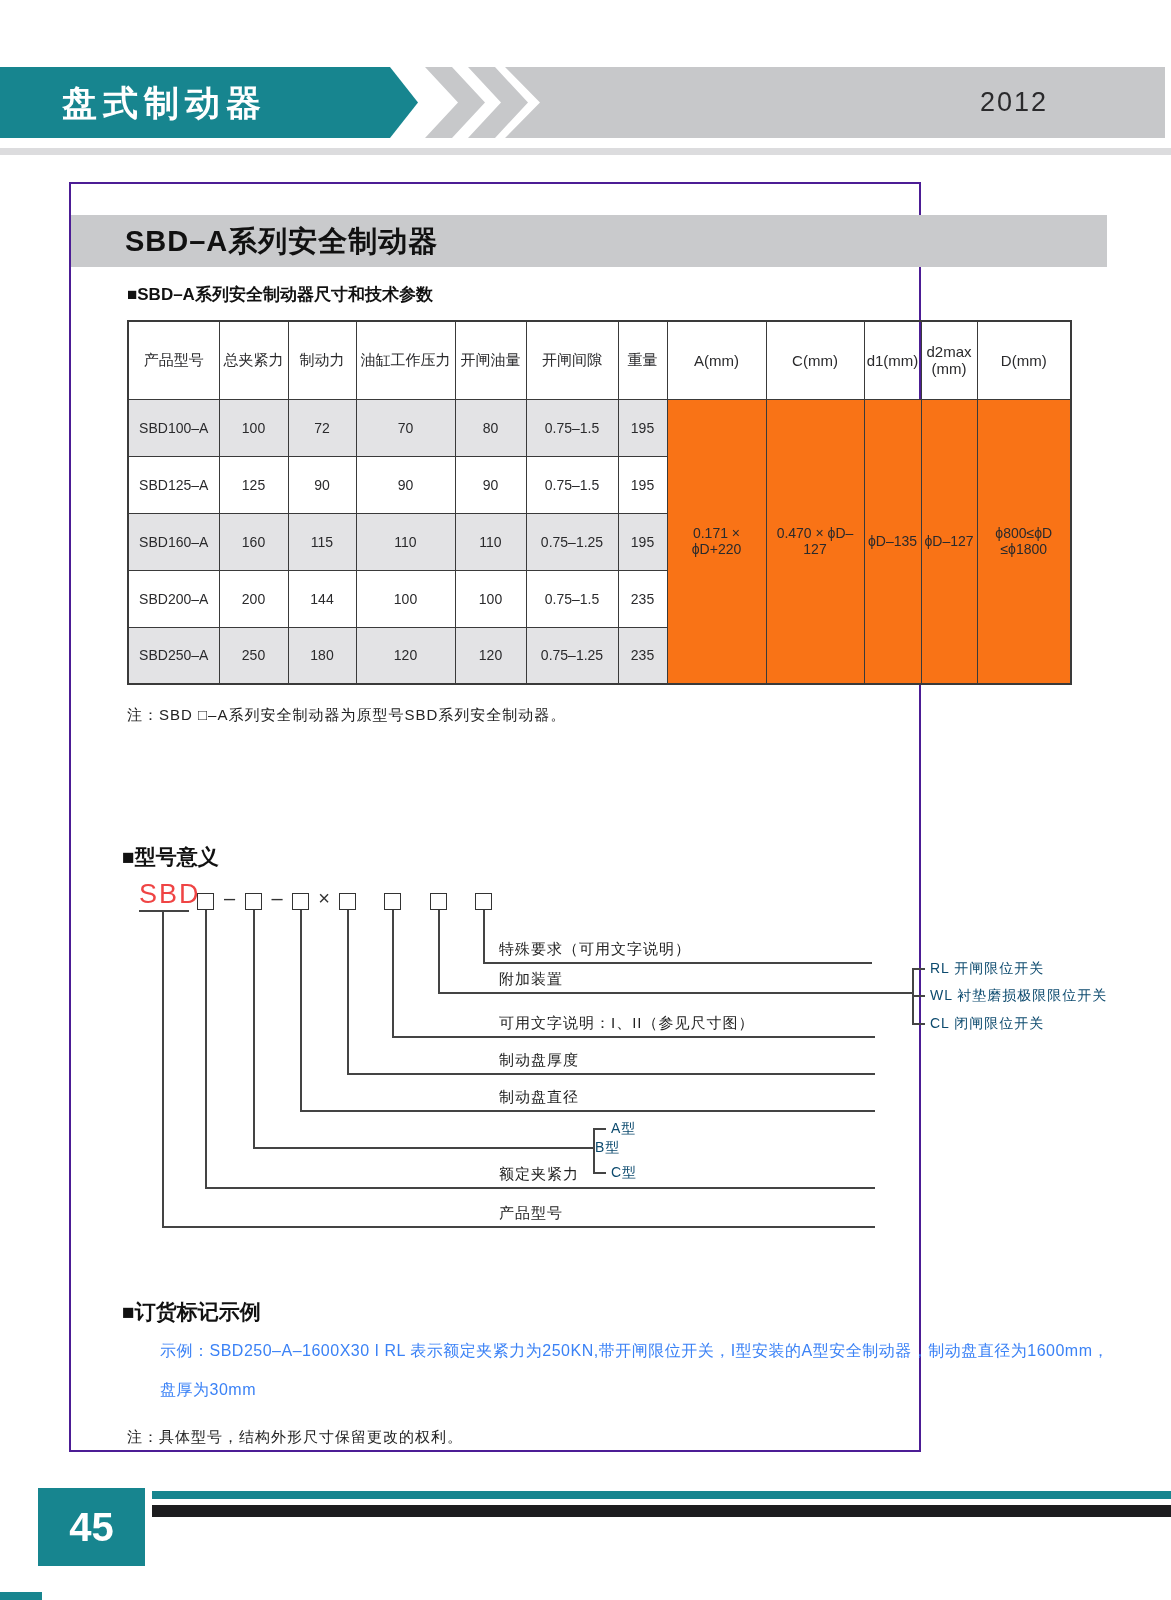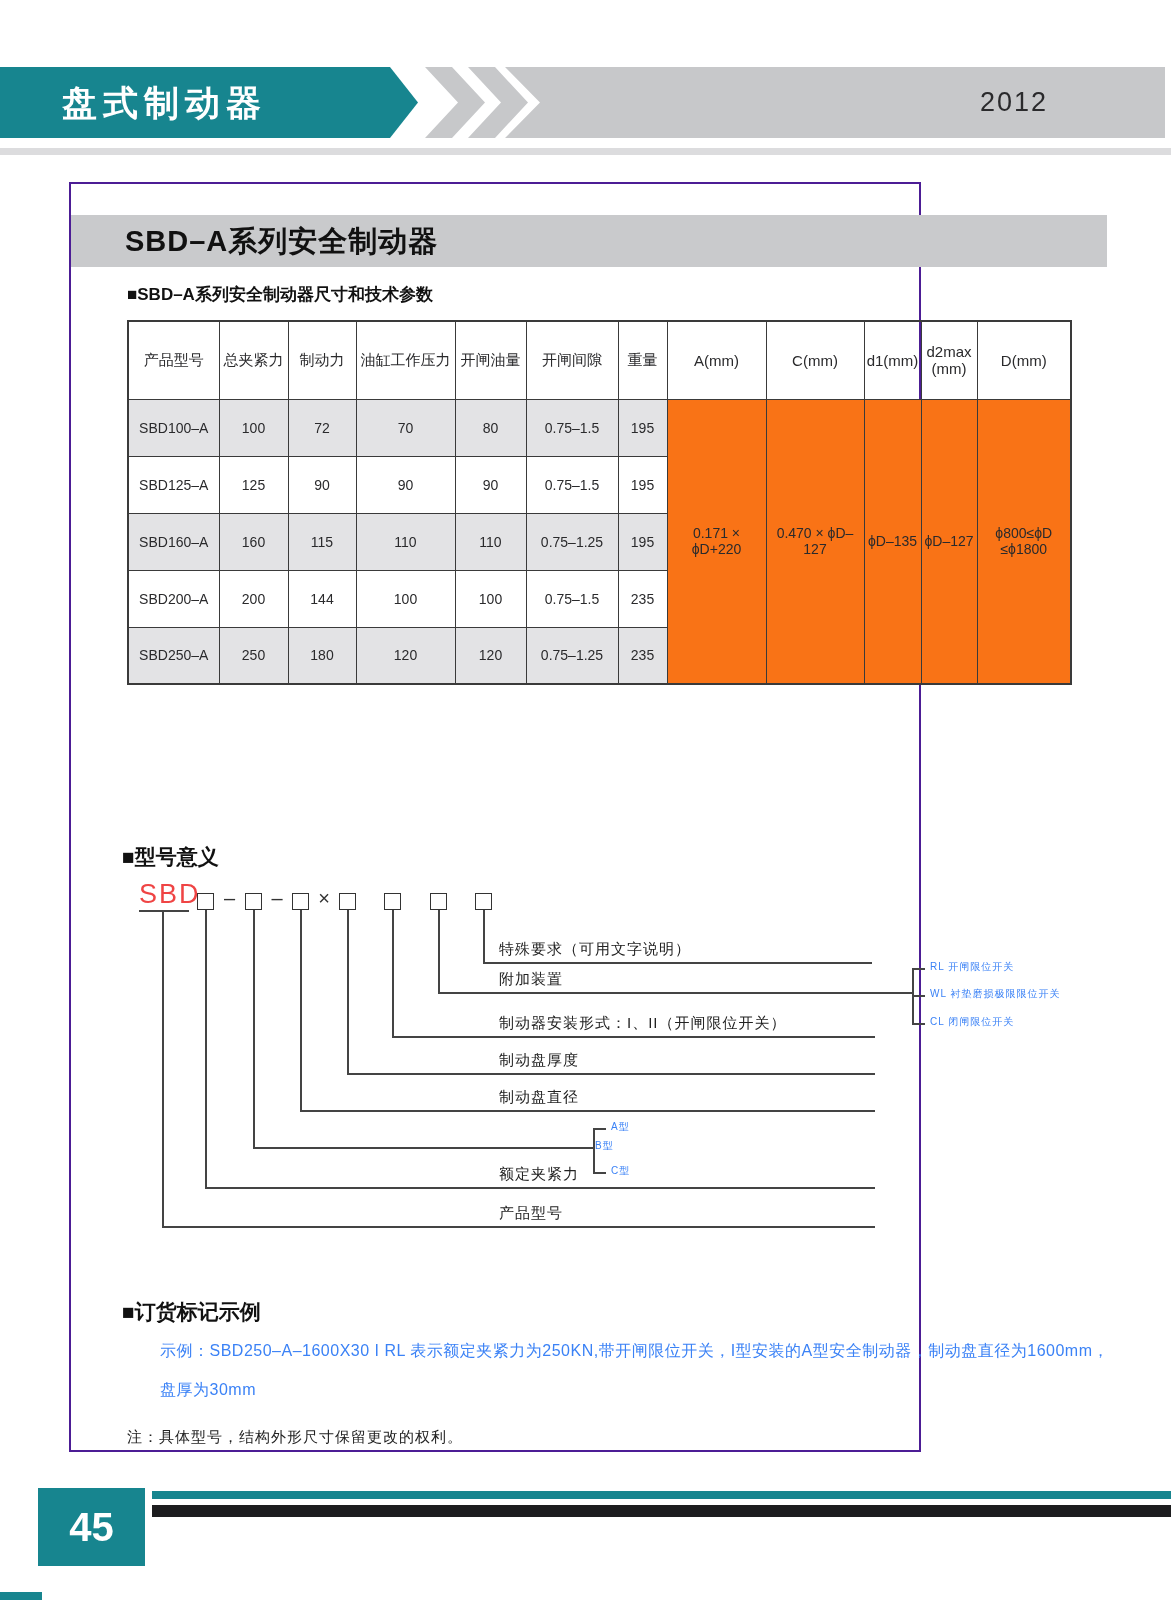--- a/index.html
+++ b/index.html
@@ -46,21 +46,21 @@
   .note { font-size:15px; color:#222; letter-spacing:1px; }
 
   
   .mm-heading, .ord-heading { font-size:21px; font-weight:bold; color:#111; }
   .model-prefix { left:68px; top:695px; font-size:27px; letter-spacing:2px; color:#ef4444; }
   .mbox { width:17px; height:17px; border:1.5px solid #333; top:709px; background:#fff; }
   .msep { top:700px; height:28px; line-height:28px; font-size:20px; text-align:center; color:#333; }
   .vline { width:1.5px; background:#444; }
   .hline { height:1.5px; background:#444; }
   .dlabel { font-size:15px; color:#222; letter-spacing:1px; white-space:nowrap; }
-  .slabel { font-size:10px; color:#3b82f6; letter-spacing:1px; white-space:nowrap; }
+  .slabel { font-size:14px; color:#0c4a6e; letter-spacing:1px; white-space:nowrap; }
 
   .example-text { font-size:16px; color:#3b82f6; letter-spacing:0.5px; white-space:nowrap; }
 
   
   .page-square { left:38px; top:1488px; width:107px; height:78px; background:#17858f;
     text-align:center; line-height:78px; color:#fff; font-size:40px; font-weight:bold; }
   .foot-teal { left:152px; top:1491px; width:1019px; height:8px; background:#17858f; }
   .foot-black { left:152px; top:1505px; width:1019px; height:12px; background:#1d1d1f; }
   .foot-sliver { left:0; top:1592px; width:42px; height:8px; background:#17858f; }
 </style>
@@ -163,20 +163,21 @@
         <td class="data">250</td>
         <td class="data">180</td>
         <td class="data">120</td>
         <td class="data">120</td>
         <td class="data">0.75–1.25</td>
         <td class="data">235</td>
       </tr>
     </tbody>
   </table>
 
+  <div class="abs note" style="left:56px; top:522px;">注：SBD □–A系列安全制动器为原型号SBD系列安全制动器。</div>
 
   <div class="abs mm-heading" style="left:51px; top:659px;">■型号意义</div>
 
   <div class="abs model-prefix">SBD</div>
   <div class="abs mbox" style="left:126px;"></div>
   <div class="abs msep" style="left:143px; width:31px;">–</div>
   <div class="abs mbox" style="left:174px;"></div>
   <div class="abs msep" style="left:191px; width:30px;">–</div>
   <div class="abs mbox" style="left:221px;"></div>
   <div class="abs msep" style="left:238px; width:30px;">×</div>
@@ -199,21 +200,21 @@
   <div class="abs hline" style="left:367px; top:808px;  width:474px;"></div>
   <div class="abs hline" style="left:321px; top:852px;  width:483px;"></div>
   <div class="abs hline" style="left:276px; top:889px;  width:528px;"></div>
   <div class="abs hline" style="left:229px; top:926px;  width:575px;"></div>
   <div class="abs hline" style="left:182px; top:963px;  width:340px;"></div>
   <div class="abs hline" style="left:134px; top:1003px; width:670px;"></div>
   <div class="abs hline" style="left:91px;  top:1042px; width:713px;"></div>
 
   <div class="abs dlabel" style="left:428px; top:756px;">特殊要求（可用文字说明）</div>
   <div class="abs dlabel" style="left:428px; top:786px;">附加装置</div>
-  <div class="abs dlabel" style="left:428px; top:830px;">制动器安装形式：I、II（开闸限位开关）</div>
+  <div class="abs dlabel" style="left:428px; top:830px;">可用文字说明：I、II（参见尺寸图）</div>
   <div class="abs dlabel" style="left:428px; top:867px;">制动盘厚度</div>
   <div class="abs dlabel" style="left:428px; top:904px;">制动盘直径</div>
   <div class="abs dlabel" style="left:428px; top:981px;">额定夹紧力</div>
   <div class="abs dlabel" style="left:428px; top:1020px;">产品型号</div>
 
   <div class="abs vline" style="left:841px; top:784px; height:55px;"></div>
   <div class="abs hline" style="left:841px; top:784px; width:13px;"></div>
   <div class="abs hline" style="left:841px; top:811px; width:13px;"></div>
   <div class="abs hline" style="left:841px; top:839px; width:13px;"></div>
   <div class="abs slabel" style="left:859px; top:776px;">RL  开闸限位开关</div>

